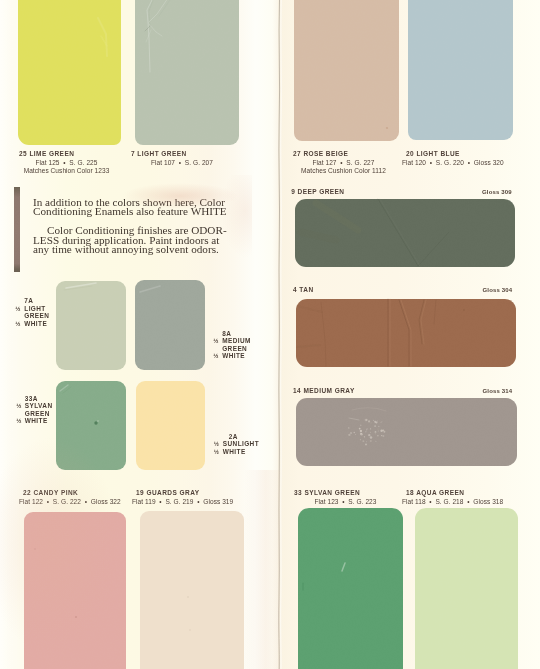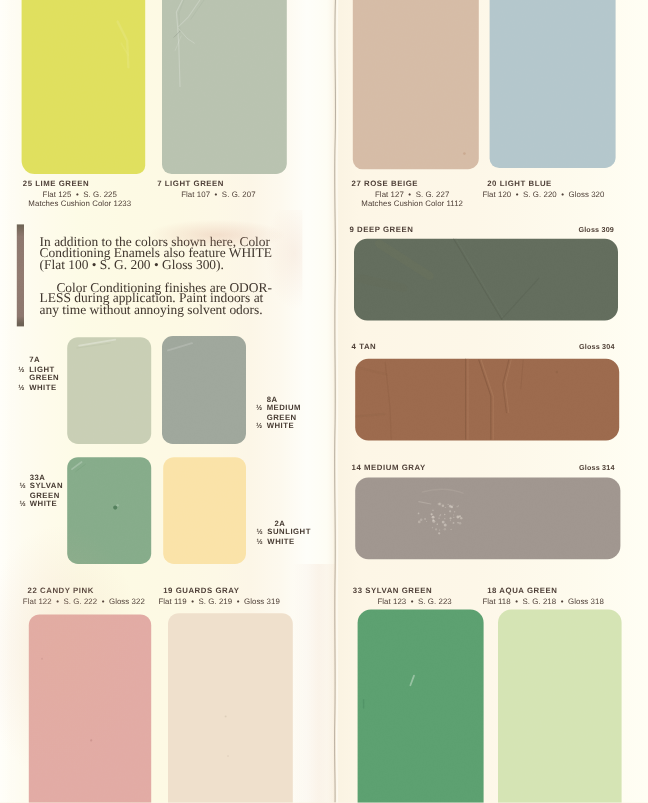--- a/index.html
+++ b/index.html
@@ -80,21 +80,20 @@
   <div class="sw" style="left:134.5px;top:-10px;width:104.5px;height:154.5px;background:#b9c3b0;border-radius:0 0 9px 8px;"></div>
   <div class="lbl" style="left:131px;top:150px;width:102px;text-align:left;">
     <div class="nm">7 LIGHT GREEN</div>
     <div class="cd" style="text-align:center;">Flat 107 &nbsp;•&nbsp; S. G. 207</div>
   </div>
 
   <div id="notebar" style="left:13.5px;top:187px;width:6px;height:85px;"></div>
   <div id="note" style="left:33px;top:197.5px;width:215px;">
     <div class="nl">In addition to the colors shown here, Color</div>
     <div class="nl">Conditioning Enamels also feature WHITE</div>
-    <div class="nl">(Flat 100 • S. G. 200 • Gloss 300).</div>
     <div class="nl gap" style="text-indent:14px;">Color Conditioning finishes are ODOR-</div>
     <div class="nl">LESS during application. Paint indoors at</div>
     <div class="nl">any time without annoying solvent odors.</div>
   </div>
 
   <div class="sw" style="left:55.5px;top:281px;width:70.5px;height:89px;background:#c9cfb5;border-radius:9px;"></div>
   <div class="mix" style="left:15.2px;top:297.0px;">
     <span class="hd" style="padding-left:9.1px;">7A</span>
     <span class="rw" style="padding-left:9.1px;"><span class="fr" style="left:0px;">½</span><span>LIGHT</span></span>
     <span class="rw" style="padding-left:9.1px;"><span>GREEN</span></span>

